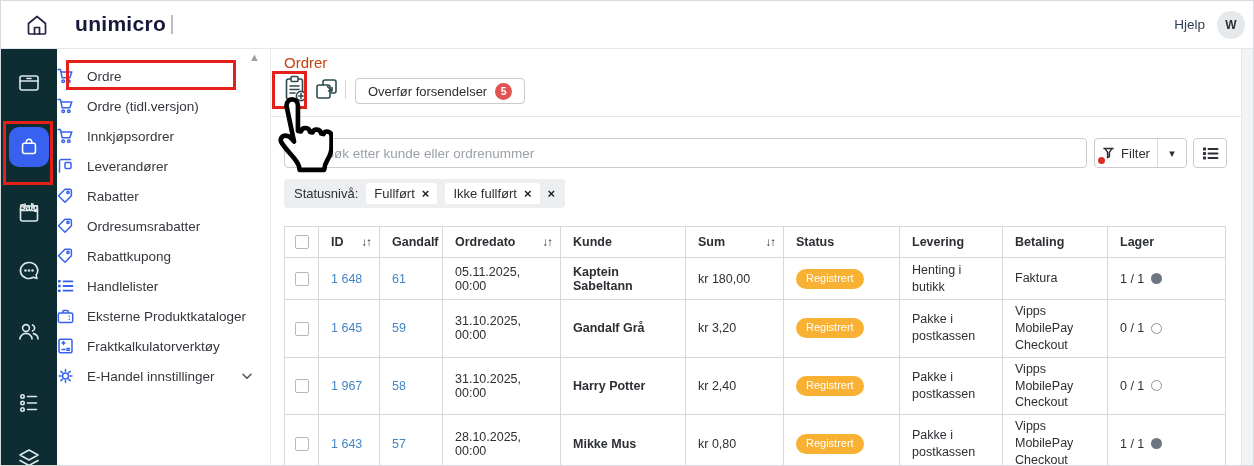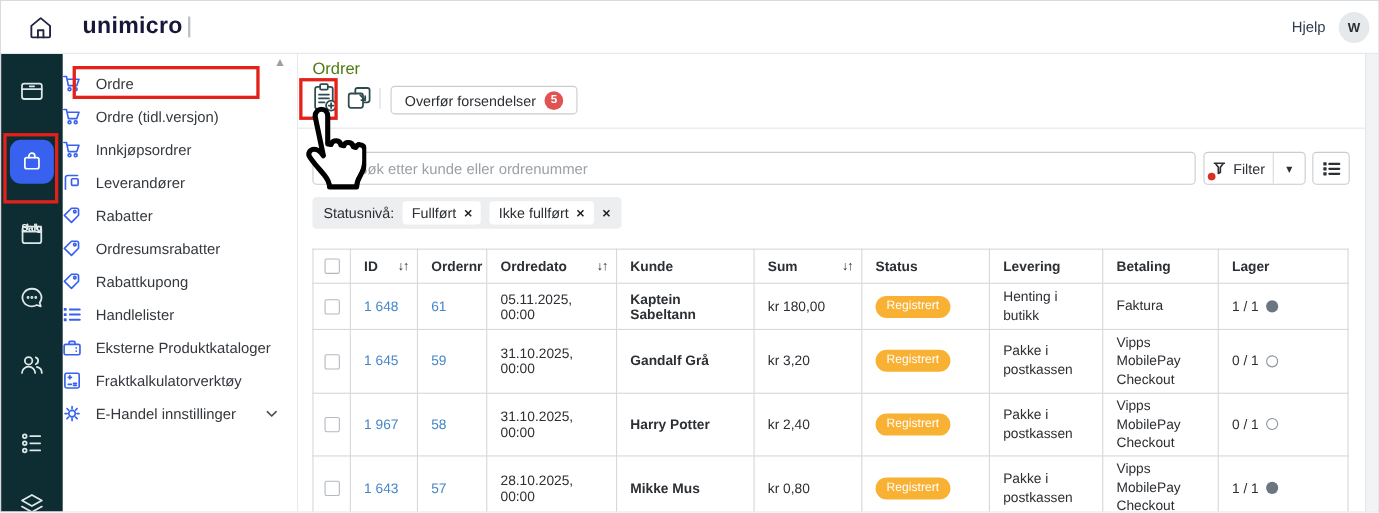--- a/index.html
+++ b/index.html
@@ -26,21 +26,21 @@
   .scroll-up { position:absolute; right:10px; top:2px; font-size:11px; color:#9aa0a6; }
   .s-item { position:absolute; left:0; width:100%; height:30px; display:flex; align-items:center; gap:13px; font-size:13.5px; color:#34383d; cursor:pointer; }
   .s-item svg { flex:0 0 auto; }
   .s-chevron { margin-left:14px; }
 
   
   .ann { position:absolute; border:3px solid #e3211a; z-index:9; pointer-events:none; }
 
   
   .main { position:absolute; top:48px; left:270px; right:12px; bottom:0; background:#fff; z-index:3; }
-  .page-title { position:absolute; left:13px; top:5px; font-size:15px; color:#4d7c0f; }
+  .page-title { position:absolute; left:13px; top:5px; font-size:15px; color:#c2410c; }
   .tool-icon { position:absolute; cursor:pointer; }
   .tool-divider { position:absolute; left:74px; top:31px; width:1px; height:19px; background:#d8dadd; }
   .transfer-btn { position:absolute; left:84px; top:29px; height:26px; padding:0 12px; background:#fff; border:1px solid #c8ccd0; border-radius:4px; display:flex; align-items:center; gap:8px; font-size:13px; color:#2c2f33; cursor:pointer; }
   .transfer-badge { width:17px; height:17px; border-radius:50%; background:#df5452; color:#fff; font-size:10.5px; font-weight:700; display:flex; align-items:center; justify-content:center; }
   .main-divider { position:absolute; left:0; right:0; top:67px; height:1px; background:#e4e6e9; }
 
   .search-box { position:absolute; left:13px; top:89px; width:803px; height:30px; }
   .search-box input { width:100%; height:100%; border:1px solid #c9ccd0; border-radius:4px; padding:0 10px 0 40px; font-size:13.5px; color:#2c2f33; font-family:"Liberation Sans",sans-serif; outline:none; }
   .search-box input::placeholder { color:#9ba1a8; }
   .search-glyph { position:absolute; left:13px; top:7px; }
@@ -338,21 +338,21 @@
         </colgroup>
         <thead>
           <tr>
             <th class="c-check"><span class="cb"></span></th>
             <th>
                 <div class="th-flex">
                   <span>ID</span>
                   <span class="sort-glyph">↓↑</span>
                 </div>
               </th>
-            <th><span>Ordernr</span></th>
+            <th><span>Gandalf</span></th>
             <th>
                 <div class="th-flex">
                   <span>Ordredato</span>
                   <span class="sort-glyph">↓↑</span>
                 </div>
               </th>
             <th><span>Kunde</span></th>
             <th>
                 <div class="th-flex">
                   <span>Sum</span>

